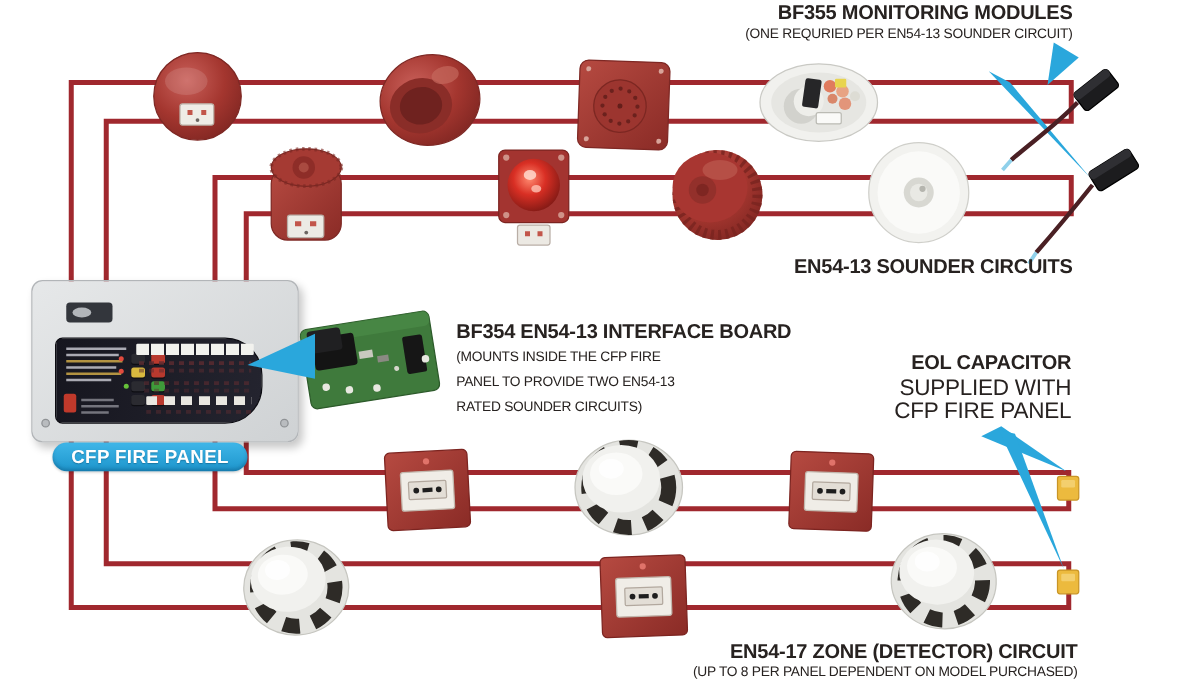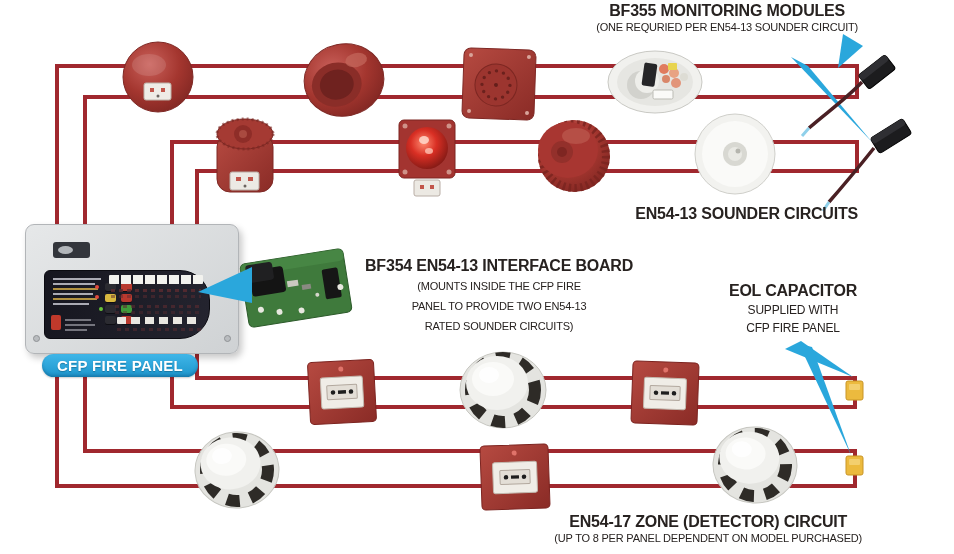--- a/index.html
+++ b/index.html
@@ -34,26 +34,26 @@
          background:#b9bcbf;border:1px solid #8f9295;}
   #badge{position:absolute;left:42px;top:354px;width:156px;height:23px;z-index:4;
          background:linear-gradient(#3fb6e8,#1d95cc);border-radius:13px;
          box-shadow:inset 0 -2px 3px rgba(0,40,70,.25), 0 1px 2px rgba(0,0,0,.2);
          color:#ffffff;font-weight:bold;font-size:15px;line-height:23px;text-align:center;
          letter-spacing:.3px;text-shadow:0 1px 1px rgba(0,60,90,.4);}
   #layer2{z-index:3;}
   .lbl{position:absolute;z-index:4;line-height:1.26;letter-spacing:-0.2px;}
   .lbl .t{font-weight:bold;font-size:16px;}
   .lbl .s{font-size:11px;}
-  .lbl .s2{font-size:12px;}
-  .ra{text-align:center;}
+  .lbl .s2{font-size:18px;}
+  .ra{text-align:right;}
   #lbl-bf355{top:1px;right:96px;}
   #lbl-sc{top:204px;right:96px;}
   #lbl-bf354{left:365px;top:256px;}
-  #lbl-bf354 div{line-height:20px;text-align:center;}
+  #lbl-bf354 div{line-height:20px;}
   #lbl-eol{top:281px;right:97px;}
   #lbl-eol .s2{line-height:18px;}
   #lbl-zone{top:512px;right:92px;}
 </style>
 </head>
 <body>
 
 <div id="stage">
 
   <svg id="layer1" class="layer" width="954" height="554" viewBox="0 0 954 554">

